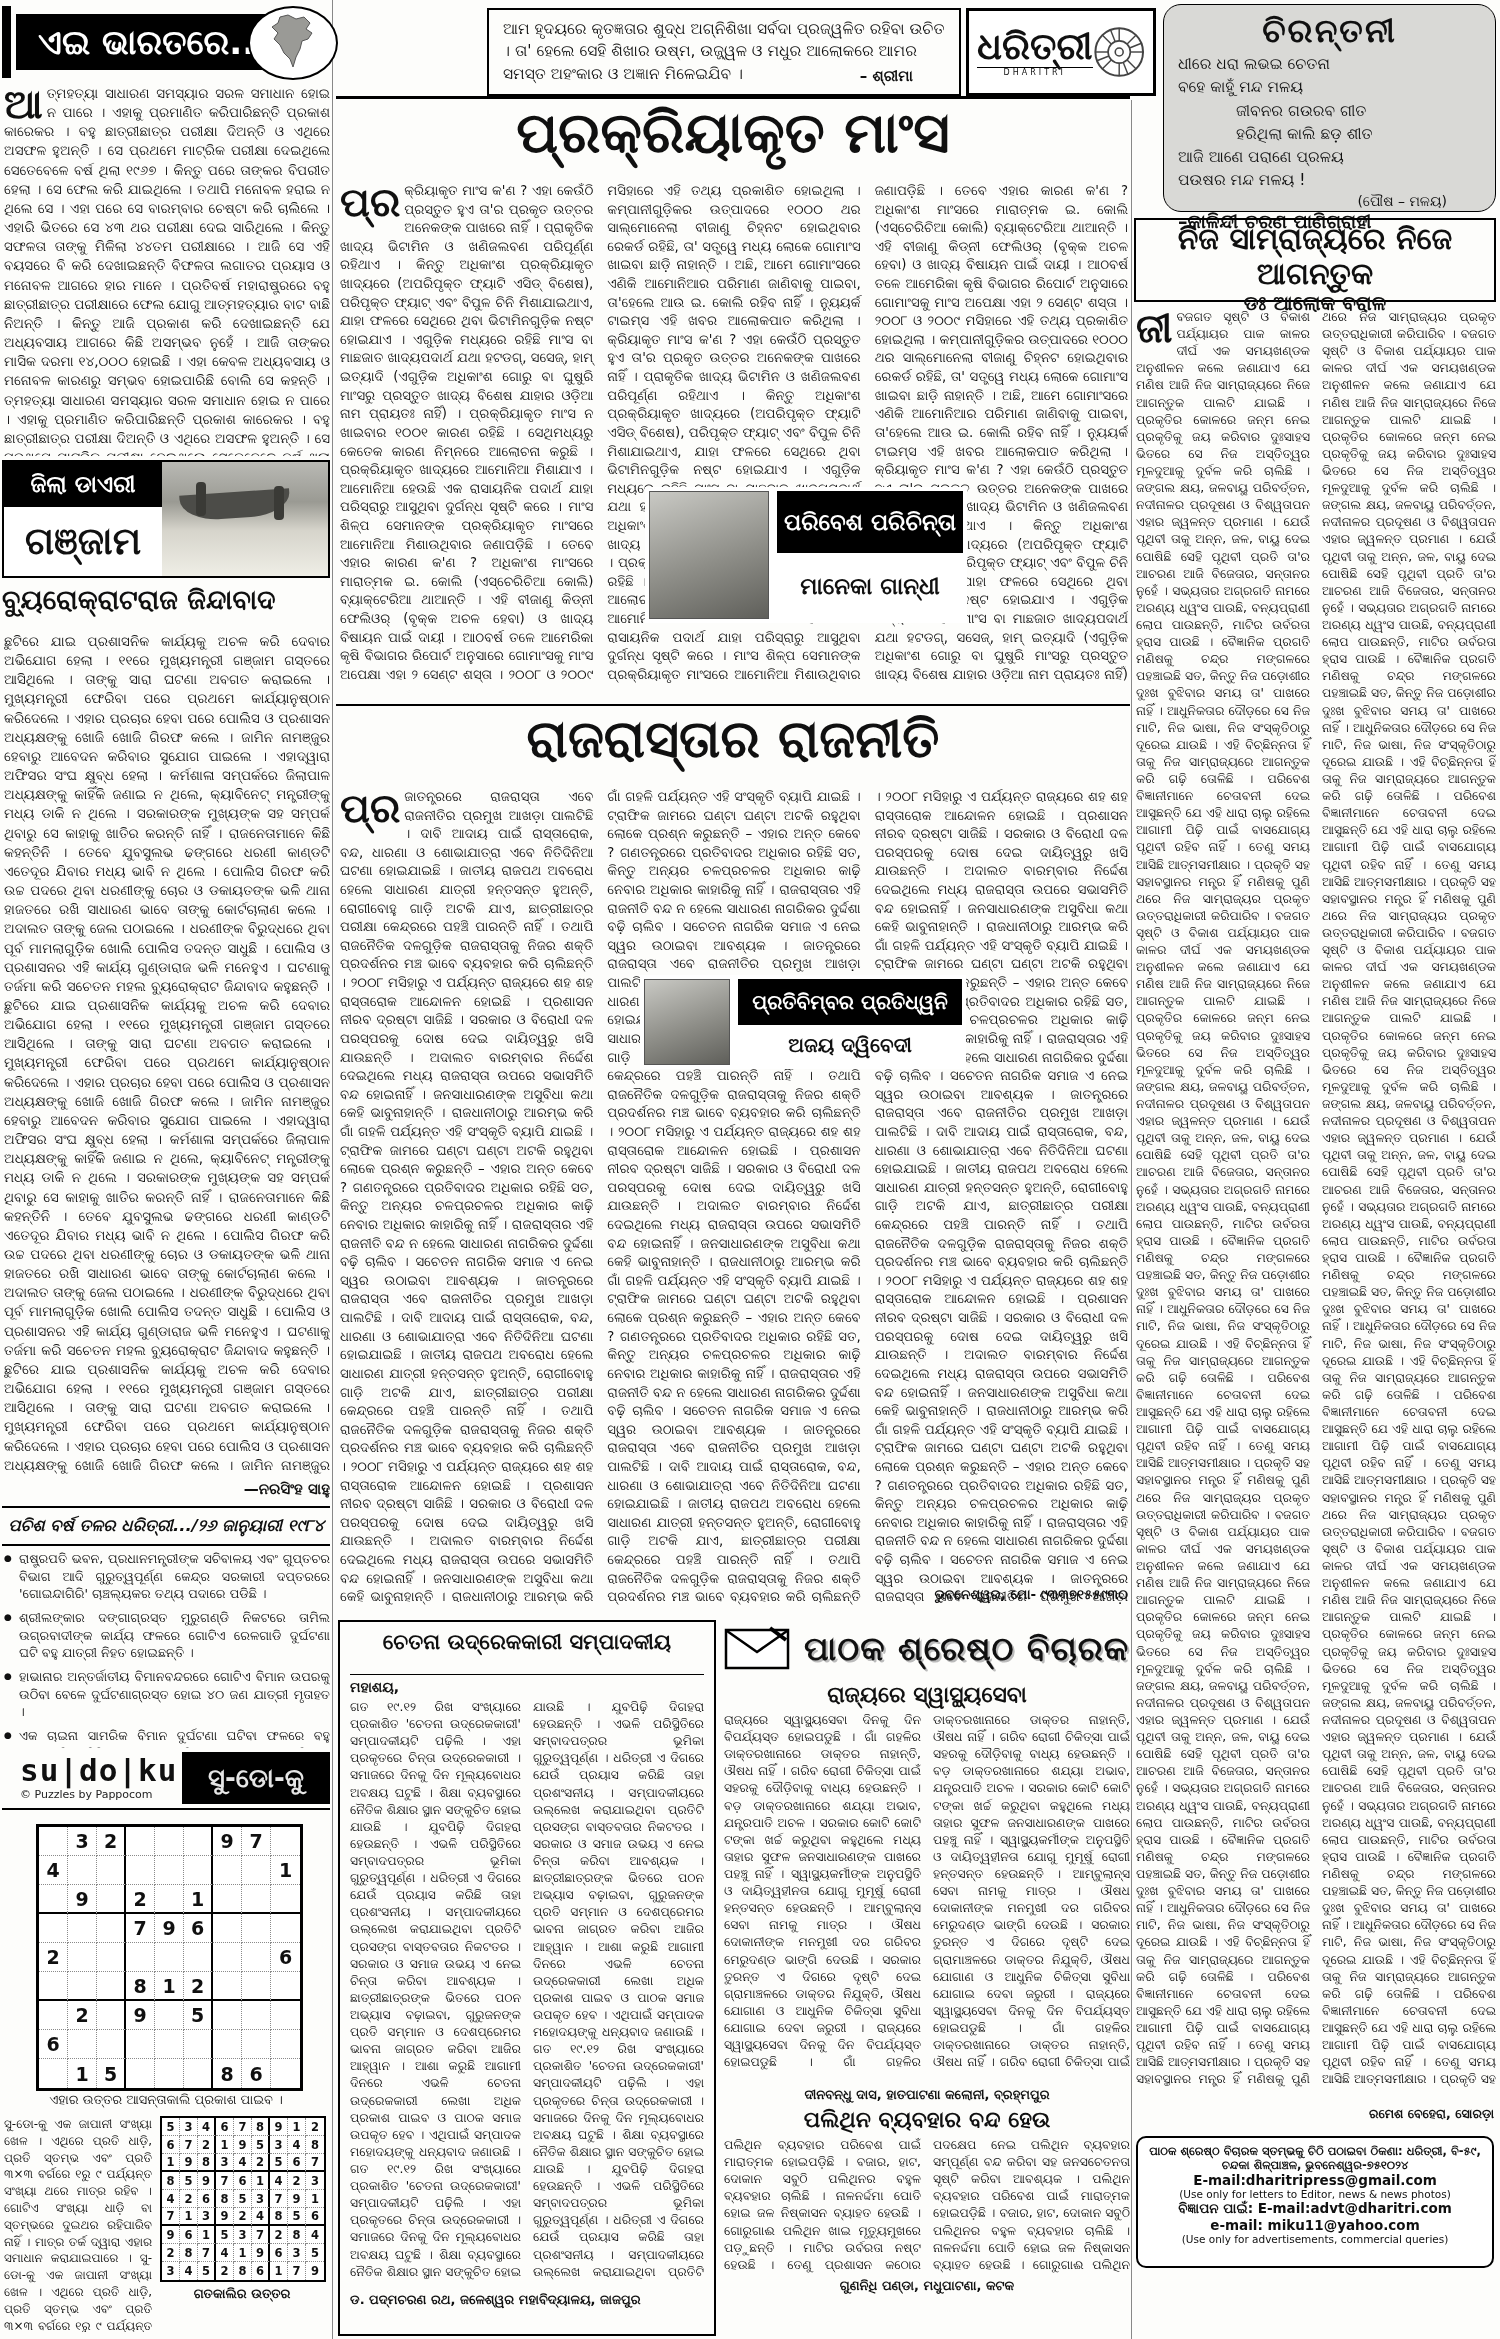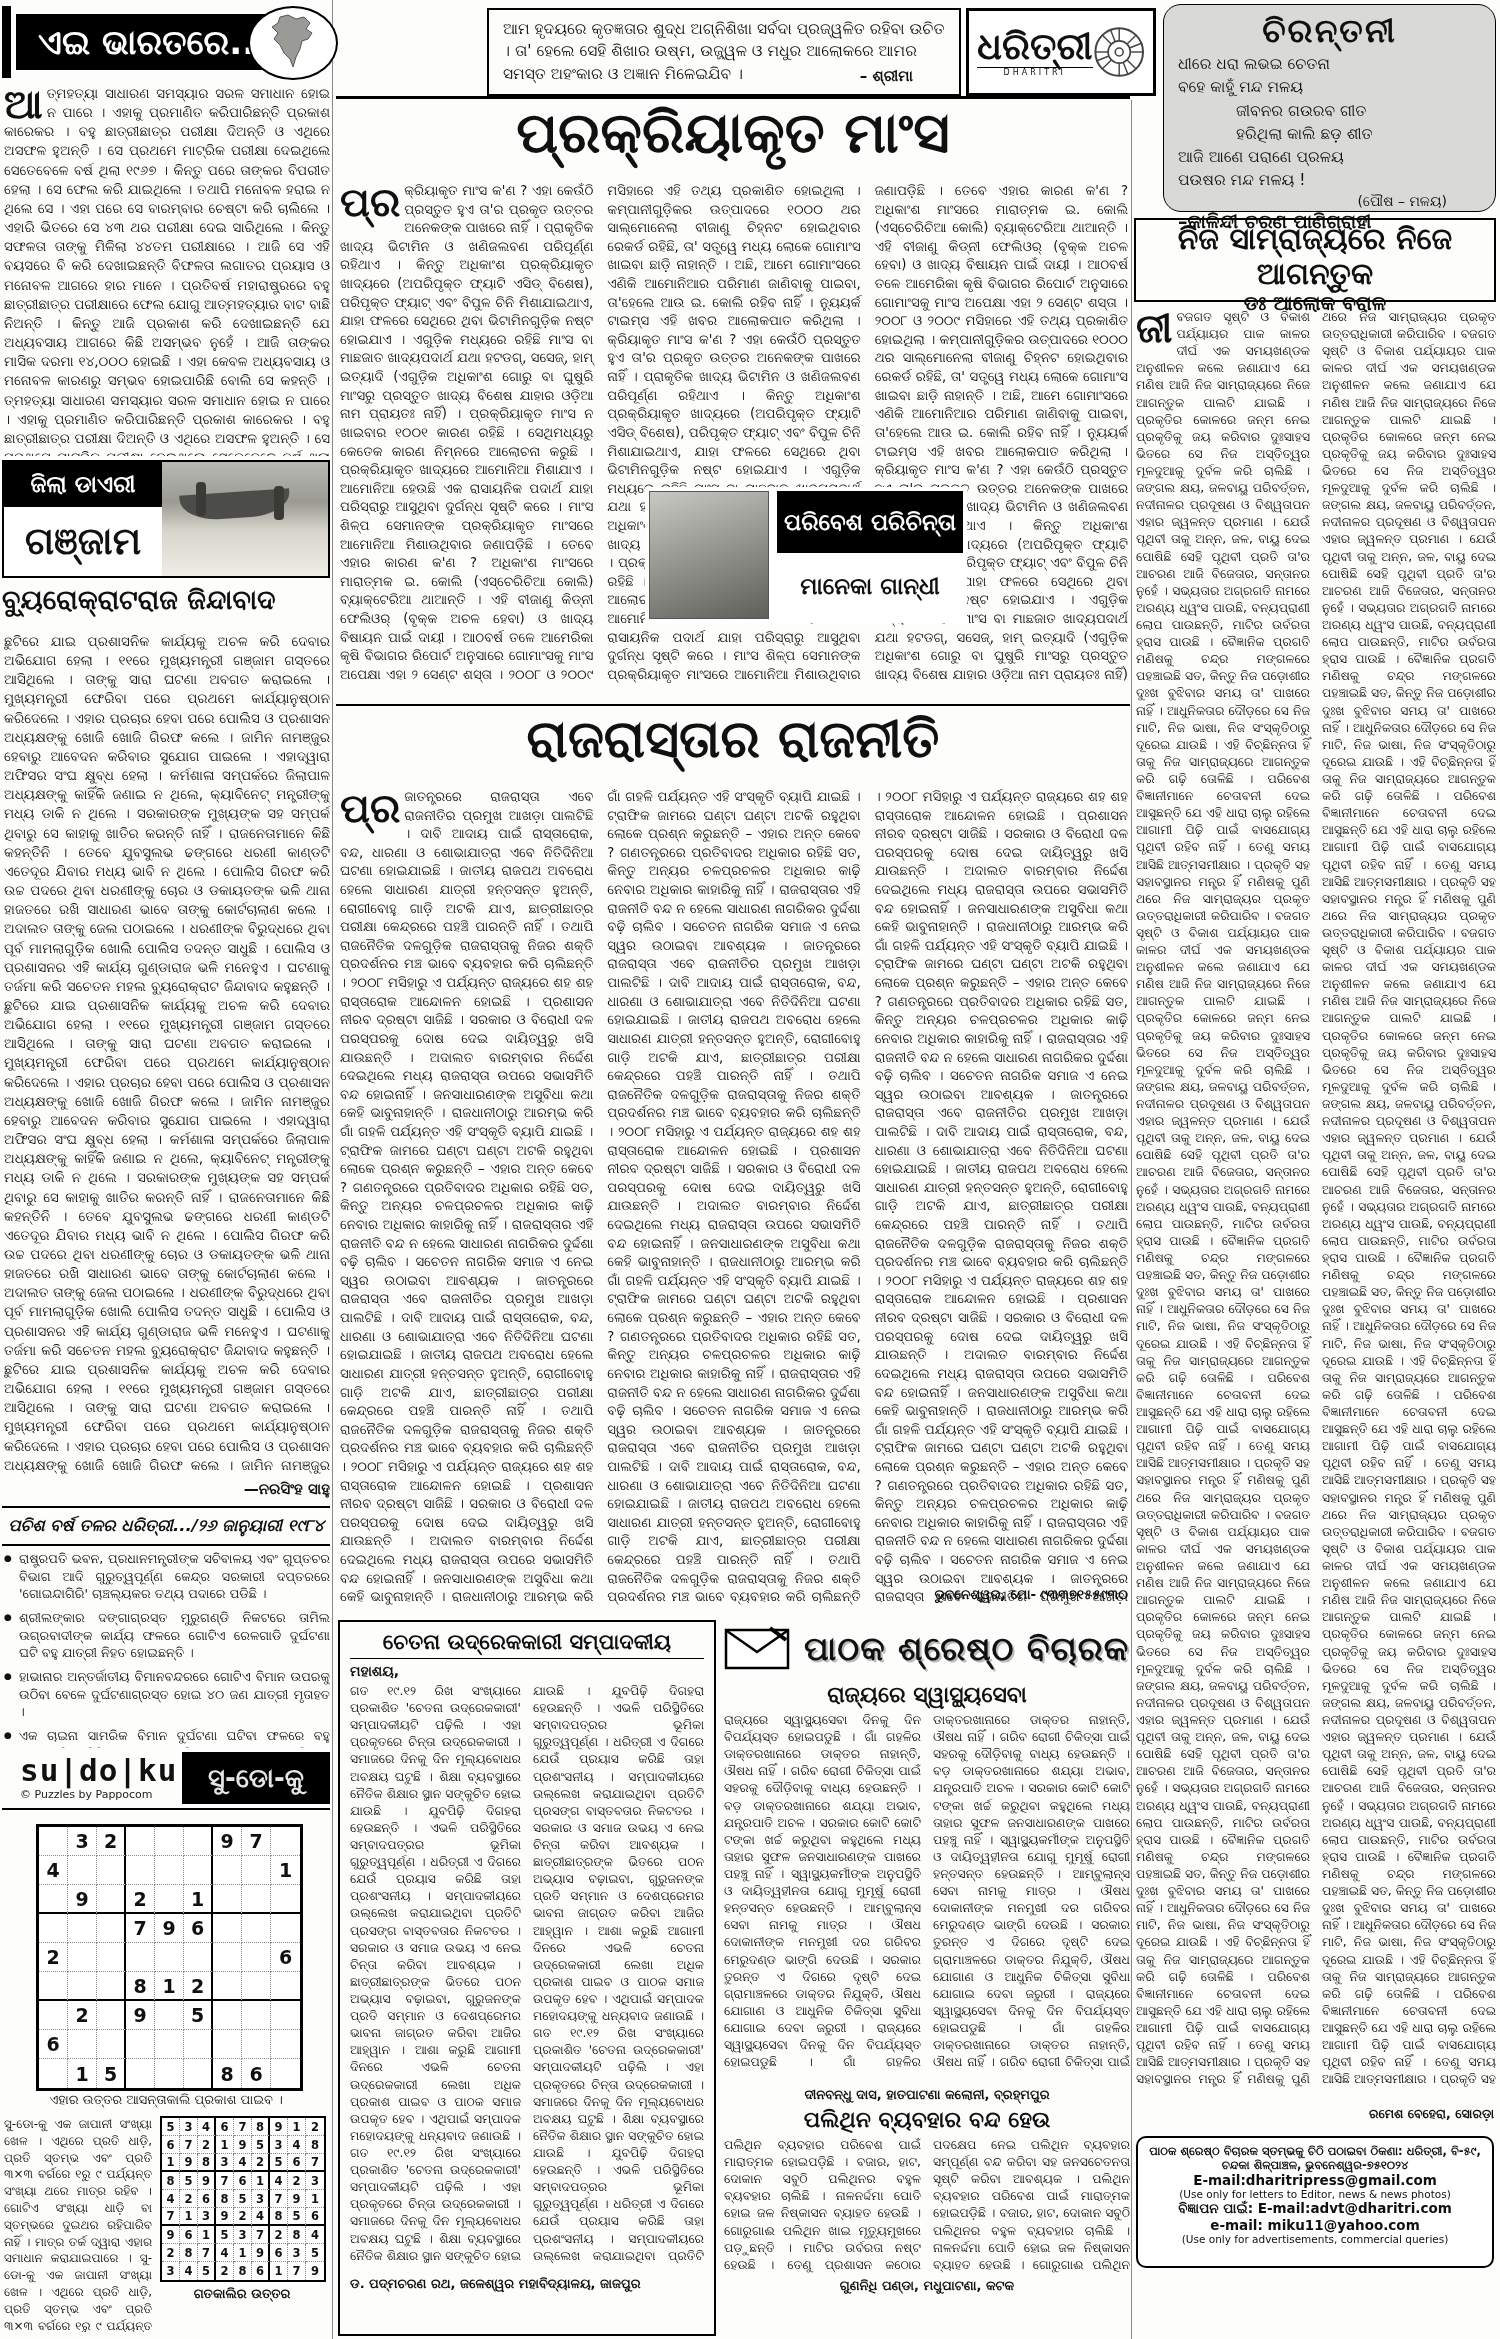--- a/index.html
+++ b/index.html
@@ -89,21 +89,21 @@
   .raj-rule{left:336px;top:704px;width:794px;height:2px;background:#000;}
   .raj-headline{left:336px;top:710px;width:794px;height:70px;font-size:52px;font-weight:bold;text-align:center;line-height:1.15;}
   .raj-cols{left:340px;top:788px;width:788px;height:820px;column-count:3;column-gap:14px;font-size:13.3px;line-height:1.4;}
   .ajay-inset{left:640px;top:975px;width:326px;height:94px;}
   .ajay-inset .inset-photo{flex:0 0 84px;}
   .ajay-inset .inset-tag{font-size:20px;height:46px;}
   .ajay-inset .inset-author{font-size:20px;}
   .raj-end{left:870px;top:1586px;width:258px;font-size:13.5px;}
 
   .chetana-box{left:338px;top:1620px;width:378px;height:716px;border:2px solid #000;box-sizing:border-box;padding:8px 10px;}
-  .chet-title{font-size:21px;font-weight:bold;text-align:center;border-bottom:1px solid #000;padding-bottom:4px;}
+  .chet-title{font-size:21px;font-weight:bold;text-align:center;border-bottom:1px solid #000;padding-bottom:20px;}
   .chet-salut{font-size:14px;font-weight:bold;margin:4px 0 2px 0;}
   .chet-body{column-count:2;column-gap:12px;font-size:12.4px;line-height:1.38;height:590px;overflow:hidden;text-align:justify;}
   .chet-sig{font-size:13px;font-weight:bold;margin-top:4px;}
 
   .pathaka{left:724px;top:1620px;width:406px;height:716px;}
   .pathaka-head{display:flex;align-items:center;gap:14px;height:58px;}
   .env-icon{flex:0 0 66px;}
   .pathaka-title{font-size:33px;font-weight:bold;letter-spacing:1px;text-shadow:2px 2px 0 #bbb;}
   .letter-head{font-size:22px;font-weight:bold;text-align:center;margin:4px 0;}
   .letter-body{column-count:2;column-gap:12px;font-size:12.4px;line-height:1.38;overflow:hidden;text-align:justify;}
@@ -403,20 +403,27 @@
       <div class="inset-tag">ପରିବେଶ ପରିଚିନ୍ତା</div>
       <div class="inset-author">ମାନେକା ଗାନ୍ଧୀ</div>
     </div>
   </div>
 
   <div class="abs raj-rule"></div>
   <div class="abs raj-headline">ରାଜରାସ୍ତାର ରାଜନୀତି</div>
   <div class="abs raj-cols just ovh">
     <span class="dropcap">ପ୍ର</span><span>ଜାତନ୍ତ୍ରରେ ରାଜରାସ୍ତା ଏବେ ରାଜନୀତିର ପ୍ରମୁଖ ଆଖଡ଼ା ପାଲଟିଛି । ଦାବି ଆଦାୟ ପାଇଁ ରାସ୍ତାରୋକ, ବନ୍ଦ, ଧାରଣା ଓ ଶୋଭାଯାତ୍ରା ଏବେ ନିତିଦିନିଆ ଘଟଣା ହୋଇଯାଇଛି । ଜାତୀୟ ରାଜପଥ ଅବରୋଧ ହେଲେ ସାଧାରଣ ଯାତ୍ରୀ ହନ୍ତସନ୍ତ ହୁଅନ୍ତି, ରୋଗୀବୋହୁ ଗାଡ଼ି ଅଟକି ଯାଏ, ଛାତ୍ରୀଛାତ୍ର ପରୀକ୍ଷା କେନ୍ଦ୍ରରେ ପହଞ୍ଚି ପାରନ୍ତି ନାହିଁ । ତଥାପି ରାଜନୈତିକ ଦଳଗୁଡ଼ିକ ରାଜରାସ୍ତାକୁ ନିଜର ଶକ୍ତି ପ୍ରଦର୍ଶନର ମଞ୍ଚ ଭାବେ ବ୍ୟବହାର କରି ଚାଲିଛନ୍ତି । ୨୦୦୮ ମସିହାରୁ ଏ ପର୍ଯ୍ୟନ୍ତ ରାଜ୍ୟରେ ଶହ ଶହ ରାସ୍ତାରୋକ ଆନ୍ଦୋଳନ ହୋଇଛି । ପ୍ରଶାସନ ନୀରବ ଦ୍ରଷ୍ଟା ସାଜିଛି । ସରକାର ଓ ବିରୋଧୀ ଦଳ ପରସ୍ପରକୁ ଦୋଷ ଦେଇ ଦାୟିତ୍ୱରୁ ଖସି ଯାଉଛନ୍ତି । ଅଦାଲତ ବାରମ୍ବାର ନିର୍ଦ୍ଦେଶ ଦେଇଥିଲେ ମଧ୍ୟ ରାଜରାସ୍ତା ଉପରେ ସଭାସମିତି ବନ୍ଦ ହୋଇନାହିଁ । ଜନସାଧାରଣଙ୍କ ଅସୁବିଧା କଥା କେହି ଭାବୁନାହାନ୍ତି । ରାଜଧାନୀଠାରୁ ଆରମ୍ଭ କରି ଗାଁ ଗହଳି ପର୍ଯ୍ୟନ୍ତ ଏହି ସଂସ୍କୃତି ବ୍ୟାପି ଯାଇଛି । ଟ୍ରାଫିକ ଜାମରେ ଘଣ୍ଟା ଘଣ୍ଟା ଅଟକି ରହୁଥିବା ଲୋକେ ପ୍ରଶ୍ନ କରୁଛନ୍ତି – ଏହାର ଅନ୍ତ କେବେ ? ଗଣତନ୍ତ୍ରରେ ପ୍ରତିବାଦର ଅଧିକାର ରହିଛି ସତ, କିନ୍ତୁ ଅନ୍ୟର ଚଳପ୍ରଚଳର ଅଧିକାର କାଢ଼ି ନେବାର ଅଧିକାର କାହାରିକୁ ନାହିଁ । ରାଜରାସ୍ତାର ଏହି ରାଜନୀତି ବନ୍ଦ ନ ହେଲେ ସାଧାରଣ ନାଗରିକର ଦୁର୍ଦ୍ଦଶା ବଢ଼ି ଚାଲିବ । ସଚେତନ ନାଗରିକ ସମାଜ ଏ ନେଇ ସ୍ୱର ଉଠାଇବା ଆବଶ୍ୟକ । ଜାତନ୍ତ୍ରରେ ରାଜରାସ୍ତା ଏବେ ରାଜନୀତିର ପ୍ରମୁଖ ଆଖଡ଼ା ପାଲଟିଛି । ଦାବି ଆଦାୟ ପାଇଁ ରାସ୍ତାରୋକ, ବନ୍ଦ, ଧାରଣା ଓ ଶୋଭାଯାତ୍ରା ଏବେ ନିତିଦିନିଆ ଘଟଣା ହୋଇଯାଇଛି । ଜାତୀୟ ରାଜପଥ ଅବରୋଧ ହେଲେ ସାଧାରଣ ଯାତ୍ରୀ ହନ୍ତସନ୍ତ ହୁଅନ୍ତି, ରୋଗୀବୋହୁ ଗାଡ଼ି ଅଟକି ଯାଏ, ଛାତ୍ରୀଛାତ୍ର ପରୀକ୍ଷା କେନ୍ଦ୍ରରେ ପହଞ୍ଚି ପାରନ୍ତି ନାହିଁ । ତଥାପି ରାଜନୈତିକ ଦଳଗୁଡ଼ିକ ରାଜରାସ୍ତାକୁ ନିଜର ଶକ୍ତି ପ୍ରଦର୍ଶନର ମଞ୍ଚ ଭାବେ ବ୍ୟବହାର କରି ଚାଲିଛନ୍ତି । ୨୦୦୮ ମସିହାରୁ ଏ ପର୍ଯ୍ୟନ୍ତ ରାଜ୍ୟରେ ଶହ ଶହ ରାସ୍ତାରୋକ ଆନ୍ଦୋଳନ ହୋଇଛି । ପ୍ରଶାସନ ନୀରବ ଦ୍ରଷ୍ଟା ସାଜିଛି । ସରକାର ଓ ବିରୋଧୀ ଦଳ ପରସ୍ପରକୁ ଦୋଷ ଦେଇ ଦାୟିତ୍ୱରୁ ଖସି ଯାଉଛନ୍ତି । ଅଦାଲତ ବାରମ୍ବାର ନିର୍ଦ୍ଦେଶ ଦେଇଥିଲେ ମଧ୍ୟ ରାଜରାସ୍ତା ଉପରେ ସଭାସମିତି ବନ୍ଦ ହୋଇନାହିଁ । ଜନସାଧାରଣଙ୍କ ଅସୁବିଧା କଥା କେହି ଭାବୁନାହାନ୍ତି । ରାଜଧାନୀଠାରୁ ଆରମ୍ଭ କରି ଗାଁ ଗହଳି ପର୍ଯ୍ୟନ୍ତ ଏହି ସଂସ୍କୃତି ବ୍ୟାପି ଯାଇଛି । ଟ୍ରାଫିକ ଜାମରେ ଘଣ୍ଟା ଘଣ୍ଟା ଅଟକି ରହୁଥିବା ଲୋକେ ପ୍ରଶ୍ନ କରୁଛନ୍ତି – ଏହାର ଅନ୍ତ କେବେ ? ଗଣତନ୍ତ୍ରରେ ପ୍ରତିବାଦର ଅଧିକାର ରହିଛି ସତ, କିନ୍ତୁ ଅନ୍ୟର ଚଳପ୍ରଚଳର ଅଧିକାର କାଢ଼ି ନେବାର ଅଧିକାର କାହାରିକୁ ନାହିଁ । ରାଜରାସ୍ତାର ଏହି ରାଜନୀତି ବନ୍ଦ ନ ହେଲେ ସାଧାରଣ ନାଗରିକର ଦୁର୍ଦ୍ଦଶା ବଢ଼ି ଚାଲିବ । ସଚେତନ ନାଗରିକ ସମାଜ ଏ ନେଇ ସ୍ୱର ଉଠାଇବା ଆବଶ୍ୟକ । ଜାତନ୍ତ୍ରରେ ରାଜରାସ୍ତା ଏବେ ରାଜନୀତିର ପ୍ରମୁଖ ଆଖଡ଼ା ପାଲଟିଛି । ଦାବି ଆଦାୟ ପାଇଁ ରାସ୍ତାରୋକ, ବନ୍ଦ, ଧାରଣା ଓ ଶୋଭାଯାତ୍ରା ଏବେ ନିତିଦିନିଆ ଘଟଣା ହୋଇଯାଇଛି । ଜାତୀୟ ରାଜପଥ ଅବରୋଧ ହେଲେ ସାଧାରଣ ଯାତ୍ରୀ ହନ୍ତସନ୍ତ ହୁଅନ୍ତି, ରୋଗୀବୋହୁ ଗାଡ଼ି ଅଟକି ଯାଏ, ଛାତ୍ରୀଛାତ୍ର ପରୀକ୍ଷା କେନ୍ଦ୍ରରେ ପହଞ୍ଚି ପାରନ୍ତି ନାହିଁ । ତଥାପି ରାଜନୈତିକ ଦଳଗୁଡ଼ିକ ରାଜରାସ୍ତାକୁ ନିଜର ଶକ୍ତି ପ୍ରଦର୍ଶନର ମଞ୍ଚ ଭାବେ ବ୍ୟବହାର କରି ଚାଲିଛନ୍ତି । ୨୦୦୮ ମସିହାରୁ ଏ ପର୍ଯ୍ୟନ୍ତ ରାଜ୍ୟରେ ଶହ ଶହ ରାସ୍ତାରୋକ ଆନ୍ଦୋଳନ ହୋଇଛି । ପ୍ରଶାସନ ନୀରବ ଦ୍ରଷ୍ଟା ସାଜିଛି । ସରକାର ଓ ବିରୋଧୀ ଦଳ ପରସ୍ପରକୁ ଦୋଷ ଦେଇ ଦାୟିତ୍ୱରୁ ଖସି ଯାଉଛନ୍ତି । ଅଦାଲତ ବାରମ୍ବାର ନିର୍ଦ୍ଦେଶ ଦେଇଥିଲେ ମଧ୍ୟ ରାଜରାସ୍ତା ଉପରେ ସଭାସମିତି ବନ୍ଦ ହୋଇନାହିଁ । ଜନସାଧାରଣଙ୍କ ଅସୁବିଧା କଥା କେହି ଭାବୁନାହାନ୍ତି । ରାଜଧାନୀଠାରୁ ଆରମ୍ଭ କରି ଗାଁ ଗହଳି ପର୍ଯ୍ୟନ୍ତ ଏହି ସଂସ୍କୃତି ବ୍ୟାପି ଯାଇଛି । ଟ୍ରାଫିକ ଜାମରେ ଘଣ୍ଟା ଘଣ୍ଟା ଅଟକି ରହୁଥିବା ଲୋକେ ପ୍ରଶ୍ନ କରୁଛନ୍ତି – ଏହାର ଅନ୍ତ କେବେ ? ଗଣତନ୍ତ୍ରରେ ପ୍ରତିବାଦର ଅଧିକାର ରହିଛି ସତ, କିନ୍ତୁ ଅନ୍ୟର ଚଳପ୍ରଚଳର ଅଧିକାର କାଢ଼ି ନେବାର ଅଧିକାର କାହାରିକୁ ନାହିଁ । ରାଜରାସ୍ତାର ଏହି ରାଜନୀତି ବନ୍ଦ ନ ହେଲେ ସାଧାରଣ ନାଗରିକର ଦୁର୍ଦ୍ଦଶା ବଢ଼ି ଚାଲିବ । ସଚେତନ ନାଗରିକ ସମାଜ ଏ ନେଇ ସ୍ୱର ଉଠାଇବା ଆବଶ୍ୟକ । ଜାତନ୍ତ୍ରରେ ରାଜରାସ୍ତା ଏବେ ରାଜନୀତିର ପ୍ରମୁଖ ଆଖଡ଼ା ପାଲଟିଛି । ଦାବି ଆଦାୟ ପାଇଁ ରାସ୍ତାରୋକ, ବନ୍ଦ, ଧାରଣା ଓ ଶୋଭାଯାତ୍ରା ଏବେ ନିତିଦିନିଆ ଘଟଣା ହୋଇଯାଇଛି । ଜାତୀୟ ରାଜପଥ ଅବରୋଧ ହେଲେ ସାଧାରଣ ଯାତ୍ରୀ ହନ୍ତସନ୍ତ ହୁଅନ୍ତି, ରୋଗୀବୋହୁ ଗାଡ଼ି ଅଟକି ଯାଏ, ଛାତ୍ରୀଛାତ୍ର ପରୀକ୍ଷା କେନ୍ଦ୍ରରେ ପହଞ୍ଚି ପାରନ୍ତି ନାହିଁ । ତଥାପି ରାଜନୈତିକ ଦଳଗୁଡ଼ିକ ରାଜରାସ୍ତାକୁ ନିଜର ଶକ୍ତି ପ୍ରଦର୍ଶନର ମଞ୍ଚ ଭାବେ ବ୍ୟବହାର କରି ଚାଲିଛନ୍ତି । ୨୦୦୮ ମସିହାରୁ ଏ ପର୍ଯ୍ୟନ୍ତ ରାଜ୍ୟରେ ଶହ ଶହ ରାସ୍ତାରୋକ ଆନ୍ଦୋଳନ ହୋଇଛି । ପ୍ରଶାସନ ନୀରବ ଦ୍ରଷ୍ଟା ସାଜିଛି । ସରକାର ଓ ବିରୋଧୀ ଦଳ ପରସ୍ପରକୁ ଦୋଷ ଦେଇ ଦାୟିତ୍ୱରୁ ଖସି ଯାଉଛନ୍ତି । ଅଦାଲତ ବାରମ୍ବାର ନିର୍ଦ୍ଦେଶ ଦେଇଥିଲେ ମଧ୍ୟ ରାଜରାସ୍ତା ଉପରେ ସଭାସମିତି ବନ୍ଦ ହୋଇନାହିଁ । ଜନସାଧାରଣଙ୍କ ଅସୁବିଧା କଥା କେହି ଭାବୁନାହାନ୍ତି । ରାଜଧାନୀଠାରୁ ଆରମ୍ଭ କରି ଗାଁ ଗହଳି ପର୍ଯ୍ୟନ୍ତ ଏହି ସଂସ୍କୃତି ବ୍ୟାପି ଯାଇଛି । ଟ୍ରାଫିକ ଜାମରେ ଘଣ୍ଟା ଘଣ୍ଟା ଅଟକି ରହୁଥିବା ଲୋକେ ପ୍ରଶ୍ନ କରୁଛନ୍ତି – ଏହାର ଅନ୍ତ କେବେ ? ଗଣତନ୍ତ୍ରରେ ପ୍ରତିବାଦର ଅଧିକାର ରହିଛି ସତ, କିନ୍ତୁ ଅନ୍ୟର ଚଳପ୍ରଚଳର ଅଧିକାର କାଢ଼ି ନେବାର ଅଧିକାର କାହାରିକୁ ନାହିଁ । ରାଜରାସ୍ତାର ଏହି ରାଜନୀତି ବନ୍ଦ ନ ହେଲେ ସାଧାରଣ ନାଗରିକର ଦୁର୍ଦ୍ଦଶା ବଢ଼ି ଚାଲିବ । ସଚେତନ ନାଗରିକ ସମାଜ ଏ ନେଇ ସ୍ୱର ଉଠାଇବା ଆବଶ୍ୟକ । ଜାତନ୍ତ୍ରରେ ରାଜରାସ୍ତା ଏବେ ରାଜନୀତିର ପ୍ରମୁଖ ଆଖଡ଼ା ପାଲଟିଛି । ଦାବି ଆଦାୟ ପାଇଁ ରାସ୍ତାରୋକ, ବନ୍ଦ, ଧାରଣା ଓ ଶୋଭାଯାତ୍ରା ଏବେ ନିତିଦିନିଆ ଘଟଣା ହୋଇଯାଇଛି । ଜାତୀୟ ରାଜପଥ ଅବରୋଧ ହେଲେ ସାଧାରଣ ଯାତ୍ରୀ ହନ୍ତସନ୍ତ ହୁଅନ୍ତି, ରୋଗୀବୋହୁ ଗାଡ଼ି ଅଟକି ଯାଏ, ଛାତ୍ରୀଛାତ୍ର ପରୀକ୍ଷା କେନ୍ଦ୍ରରେ ପହଞ୍ଚି ପାରନ୍ତି ନାହିଁ । ତଥାପି ରାଜନୈତିକ ଦଳଗୁଡ଼ିକ ରାଜରାସ୍ତାକୁ ନିଜର ଶକ୍ତି ପ୍ରଦର୍ଶନର ମଞ୍ଚ ଭାବେ ବ୍ୟବହାର କରି ଚାଲିଛନ୍ତି । ୨୦୦୮ ମସିହାରୁ ଏ ପର୍ଯ୍ୟନ୍ତ ରାଜ୍ୟରେ ଶହ ଶହ ରାସ୍ତାରୋକ ଆନ୍ଦୋଳନ ହୋଇଛି । ପ୍ରଶାସନ ନୀରବ ଦ୍ରଷ୍ଟା ସାଜିଛି । ସରକାର ଓ ବିରୋଧୀ ଦଳ ପରସ୍ପରକୁ ଦୋଷ ଦେଇ ଦାୟିତ୍ୱରୁ ଖସି ଯାଉଛନ୍ତି । ଅଦାଲତ ବାରମ୍ବାର ନିର୍ଦ୍ଦେଶ ଦେଇଥିଲେ ମଧ୍ୟ ରାଜରାସ୍ତା ଉପରେ ସଭାସମିତି ବନ୍ଦ ହୋଇନାହିଁ । ଜନସାଧାରଣଙ୍କ ଅସୁବିଧା କଥା କେହି ଭାବୁନାହାନ୍ତି । ରାଜଧାନୀଠାରୁ ଆରମ୍ଭ କରି ଗାଁ ଗହଳି ପର୍ଯ୍ୟନ୍ତ ଏହି ସଂସ୍କୃତି ବ୍ୟାପି ଯାଇଛି । ଟ୍ରାଫିକ ଜାମରେ ଘଣ୍ଟା ଘଣ୍ଟା ଅଟକି ରହୁଥିବା ଲୋକେ ପ୍ରଶ୍ନ କରୁଛନ୍ତି – ଏହାର ଅନ୍ତ କେବେ ? ଗଣତନ୍ତ୍ରରେ ପ୍ରତିବାଦର ଅଧିକାର ରହିଛି ସତ, କିନ୍ତୁ ଅନ୍ୟର ଚଳପ୍ରଚଳର ଅଧିକାର କାଢ଼ି ନେବାର ଅଧିକାର କାହାରିକୁ ନାହିଁ । ରାଜରାସ୍ତାର ଏହି ରାଜନୀତି ବନ୍ଦ ନ ହେଲେ ସାଧାରଣ ନାଗରିକର ଦୁର୍ଦ୍ଦଶା ବଢ଼ି ଚାଲିବ । ସଚେତନ ନାଗରିକ ସମାଜ ଏ ନେଇ ସ୍ୱର ଉଠାଇବା ଆବଶ୍ୟକ । ଜାତନ୍ତ୍ରରେ ରାଜରାସ୍ତା ଏବେ ରାଜନୀତିର ପ୍ରମୁଖ ଆଖଡ଼ା ପାଲଟିଛି । ଦାବି ଆଦାୟ ପାଇଁ ରାସ୍ତାରୋକ, ବନ୍ଦ, ଧାରଣା ଓ ଶୋଭାଯାତ୍ରା ଏବେ ନିତିଦିନିଆ ଘଟଣା ହୋଇଯାଇଛି । ଜାତୀୟ ରାଜପଥ ଅବରୋଧ ହେଲେ ସାଧାରଣ ଯାତ୍ରୀ ହନ୍ତସନ୍ତ ହୁଅନ୍ତି, ରୋଗୀବୋହୁ ଗାଡ଼ି ଅଟକି ଯାଏ, ଛାତ୍ରୀଛାତ୍ର ପରୀକ୍ଷା କେନ୍ଦ୍ରରେ ପହଞ୍ଚି ପାରନ୍ତି ନାହିଁ । ତଥାପି ରାଜନୈତିକ ଦଳଗୁଡ଼ିକ ରାଜରାସ୍ତାକୁ ନିଜର ଶକ୍ତି ପ୍ରଦର୍ଶନର ମଞ୍ଚ ଭାବେ ବ୍ୟବହାର କରି ଚାଲିଛନ୍ତି । ୨୦୦୮ ମସିହାରୁ ଏ ପର୍ଯ୍ୟନ୍ତ ରାଜ୍ୟରେ ଶହ ଶହ ରାସ୍ତାରୋକ ଆନ୍ଦୋଳନ ହୋଇଛି । ପ୍ରଶାସନ ନୀରବ ଦ୍ରଷ୍ଟା ସାଜିଛି । ସରକାର ଓ ବିରୋଧୀ ଦଳ ପରସ୍ପରକୁ ଦୋଷ ଦେଇ ଦାୟିତ୍ୱରୁ ଖସି ଯାଉଛନ୍ତି । ଅଦାଲତ ବାରମ୍ବାର ନିର୍ଦ୍ଦେଶ ଦେଇଥିଲେ ମଧ୍ୟ ରାଜରାସ୍ତା ଉପରେ ସଭାସମିତି ବନ୍ଦ ହୋଇନାହିଁ । ଜନସାଧାରଣଙ୍କ ଅସୁବିଧା କଥା କେହି ଭାବୁନାହାନ୍ତି । ରାଜଧାନୀଠାରୁ ଆରମ୍ଭ କରି ଗାଁ ଗହଳି ପର୍ଯ୍ୟନ୍ତ ଏହି ସଂସ୍କୃତି ବ୍ୟାପି ଯାଇଛି । ଟ୍ରାଫିକ ଜାମରେ ଘଣ୍ଟା ଘଣ୍ଟା ଅଟକି ରହୁଥିବା ଲୋକେ ପ୍ରଶ୍ନ କରୁଛନ୍ତି – ଏହାର ଅନ୍ତ କେବେ ? ଗଣତନ୍ତ୍ରରେ ପ୍ରତିବାଦର ଅଧିକାର ରହିଛି ସତ, କିନ୍ତୁ ଅନ୍ୟର ଚଳପ୍ରଚଳର ଅଧିକାର କାଢ଼ି ନେବାର ଅଧିକାର କାହାରିକୁ ନାହିଁ । ରାଜରାସ୍ତାର ଏହି ରାଜନୀତି ବନ୍ଦ ନ ହେଲେ ସାଧାରଣ ନାଗରିକର ଦୁର୍ଦ୍ଦଶା ବଢ଼ି ଚାଲିବ । ସଚେତନ ନାଗରିକ ସମାଜ ଏ ନେଇ ସ୍ୱର ଉଠାଇବା ଆବଶ୍ୟକ ।</span>
   </div>
+  <div class="abs inset ajay-inset">
+    <div class="inset-photo"></div>
+    <div class="inset-right">
+      <div class="inset-tag">ପ୍ରତିବିମ୍ବର ପ୍ରତିଧ୍ୱନି</div>
+      <div class="inset-author">ଅଜୟ ଦ୍ୱିବେଦୀ</div>
+    </div>
+  </div>
   <div class="abs raj-end b rt">ଭୁବନେଶ୍ୱର, ମୋ- ୯୩୩୭୧୫୫୯୩୦</div>
 
   <div class="abs chetana-box">
     <div class="chet-title">ଚେତନା ଉଦ୍ରେକକାରୀ ସମ୍ପାଦକୀୟ</div>
     <div class="chet-salut">ମହାଶୟ,</div>
     <div class="chet-body">ଗତ ୧୯.୧୨ ରିଖ ସଂଖ୍ୟାରେ ପ୍ରକାଶିତ 'ଚେତନା ଉଦ୍ରେକକାରୀ' ସମ୍ପାଦକୀୟଟି ପଢ଼ିଲି । ଏହା ପ୍ରକୃତରେ ଚିନ୍ତା ଉଦ୍ରେକକାରୀ । ସମାଜରେ ଦିନକୁ ଦିନ ମୂଲ୍ୟବୋଧର ଅବକ୍ଷୟ ଘଟୁଛି । ଶିକ୍ଷା ବ୍ୟବସ୍ଥାରେ ନୈତିକ ଶିକ୍ଷାର ସ୍ଥାନ ସଙ୍କୁଚିତ ହୋଇ ଯାଉଛି । ଯୁବପିଢ଼ି ଦିଗହରା ହେଉଛନ୍ତି । ଏଭଳି ପରିସ୍ଥିତିରେ ସମ୍ବାଦପତ୍ରର ଭୂମିକା ଗୁରୁତ୍ୱପୂର୍ଣ୍ଣ । ଧରିତ୍ରୀ ଏ ଦିଗରେ ଯେଉଁ ପ୍ରୟାସ କରିଛି ତାହା ପ୍ରଶଂସନୀୟ । ସମ୍ପାଦକୀୟରେ ଉଲ୍ଲେଖ କରାଯାଇଥିବା ପ୍ରତିଟି ପ୍ରସଙ୍ଗ ବାସ୍ତବତାର ନିକଟତର । ସରକାର ଓ ସମାଜ ଉଭୟ ଏ ନେଇ ଚିନ୍ତା କରିବା ଆବଶ୍ୟକ । ଛାତ୍ରୀଛାତ୍ରଙ୍କ ଭିତରେ ପଠନ ଅଭ୍ୟାସ ବଢ଼ାଇବା, ଗୁରୁଜନଙ୍କ ପ୍ରତି ସମ୍ମାନ ଓ ଦେଶପ୍ରେମର ଭାବନା ଜାଗ୍ରତ କରିବା ଆଜିର ଆହ୍ୱାନ । ଆଶା କରୁଛି ଆଗାମୀ ଦିନରେ ଏଭଳି ଚେତନା ଉଦ୍ରେକକାରୀ ଲେଖା ଅଧିକ ପ୍ରକାଶ ପାଇବ ଓ ପାଠକ ସମାଜ ଉପକୃତ ହେବ । ଏଥିପାଇଁ ସମ୍ପାଦକ ମହୋଦୟଙ୍କୁ ଧନ୍ୟବାଦ ଜଣାଉଛି । ଗତ ୧୯.୧୨ ରିଖ ସଂଖ୍ୟାରେ ପ୍ରକାଶିତ 'ଚେତନା ଉଦ୍ରେକକାରୀ' ସମ୍ପାଦକୀୟଟି ପଢ଼ିଲି । ଏହା ପ୍ରକୃତରେ ଚିନ୍ତା ଉଦ୍ରେକକାରୀ । ସମାଜରେ ଦିନକୁ ଦିନ ମୂଲ୍ୟବୋଧର ଅବକ୍ଷୟ ଘଟୁଛି । ଶିକ୍ଷା ବ୍ୟବସ୍ଥାରେ ନୈତିକ ଶିକ୍ଷାର ସ୍ଥାନ ସଙ୍କୁଚିତ ହୋଇ ଯାଉଛି । ଯୁବପିଢ଼ି ଦିଗହରା ହେଉଛନ୍ତି । ଏଭଳି ପରିସ୍ଥିତିରେ ସମ୍ବାଦପତ୍ରର ଭୂମିକା ଗୁରୁତ୍ୱପୂର୍ଣ୍ଣ । ଧରିତ୍ରୀ ଏ ଦିଗରେ ଯେଉଁ ପ୍ରୟାସ କରିଛି ତାହା ପ୍ରଶଂସନୀୟ । ସମ୍ପାଦକୀୟରେ ଉଲ୍ଲେଖ କରାଯାଇଥିବା ପ୍ରତିଟି ପ୍ରସଙ୍ଗ ବାସ୍ତବତାର ନିକଟତର । ସରକାର ଓ ସମାଜ ଉଭୟ ଏ ନେଇ ଚିନ୍ତା କରିବା ଆବଶ୍ୟକ । ଛାତ୍ରୀଛାତ୍ରଙ୍କ ଭିତରେ ପଠନ ଅଭ୍ୟାସ ବଢ଼ାଇବା, ଗୁରୁଜନଙ୍କ ପ୍ରତି ସମ୍ମାନ ଓ ଦେଶପ୍ରେମର ଭାବନା ଜାଗ୍ରତ କରିବା ଆଜିର ଆହ୍ୱାନ । ଆଶା କରୁଛି ଆଗାମୀ ଦିନରେ ଏଭଳି ଚେତନା ଉଦ୍ରେକକାରୀ ଲେଖା ଅଧିକ ପ୍ରକାଶ ପାଇବ ଓ ପାଠକ ସମାଜ ଉପକୃତ ହେବ । ଏଥିପାଇଁ ସମ୍ପାଦକ ମହୋଦୟଙ୍କୁ ଧନ୍ୟବାଦ ଜଣାଉଛି । ଗତ ୧୯.୧୨ ରିଖ ସଂଖ୍ୟାରେ ପ୍ରକାଶିତ 'ଚେତନା ଉଦ୍ରେକକାରୀ' ସମ୍ପାଦକୀୟଟି ପଢ଼ିଲି । ଏହା ପ୍ରକୃତରେ ଚିନ୍ତା ଉଦ୍ରେକକାରୀ । ସମାଜରେ ଦିନକୁ ଦିନ ମୂଲ୍ୟବୋଧର ଅବକ୍ଷୟ ଘଟୁଛି । ଶିକ୍ଷା ବ୍ୟବସ୍ଥାରେ ନୈତିକ ଶିକ୍ଷାର ସ୍ଥାନ ସଙ୍କୁଚିତ ହୋଇ ଯାଉଛି । ଯୁବପିଢ଼ି ଦିଗହରା ହେଉଛନ୍ତି । ଏଭଳି ପରିସ୍ଥିତିରେ ସମ୍ବାଦପତ୍ରର ଭୂମିକା ଗୁରୁତ୍ୱପୂର୍ଣ୍ଣ । ଧରିତ୍ରୀ ଏ ଦିଗରେ ଯେଉଁ ପ୍ରୟାସ କରିଛି ତାହା ପ୍ରଶଂସନୀୟ । ସମ୍ପାଦକୀୟରେ ଉଲ୍ଲେଖ କରାଯାଇଥିବା ପ୍ରତିଟି ପ୍ରସଙ୍ଗ ବାସ୍ତବତାର ନିକଟତର । ସରକାର ଓ ସମାଜ ଉଭୟ ଏ ନେଇ ଚିନ୍ତା କରିବା ଆବଶ୍ୟକ । ଛାତ୍ରୀଛାତ୍ରଙ୍କ ଭିତରେ ପଠନ ଅଭ୍ୟାସ ବଢ଼ାଇବା, ଗୁରୁଜନଙ୍କ ପ୍ରତି ସମ୍ମାନ ଓ ଦେଶପ୍ରେମର ଭାବନା ଜାଗ୍ରତ କରିବା ଆଜିର ଆହ୍ୱାନ । ଆଶା କରୁଛି ଆଗାମୀ ଦିନରେ ଏଭଳି ଚେତନା ଉଦ୍ରେକକାରୀ ଲେଖା ଅଧିକ ପ୍ରକାଶ ପାଇବ ଓ ପାଠକ ସମାଜ ଉପକୃତ ହେବ । ଏଥିପାଇଁ ସମ୍ପାଦକ ମହୋଦୟଙ୍କୁ ଧନ୍ୟବାଦ ଜଣାଉଛି । ଗତ ୧୯.୧୨ ରିଖ ସଂଖ୍ୟାରେ ପ୍ରକାଶିତ 'ଚେତନା ଉଦ୍ରେକକାରୀ' ସମ୍ପାଦକୀୟଟି ପଢ଼ିଲି । ଏହା ପ୍ରକୃତରେ ଚିନ୍ତା ଉଦ୍ରେକକାରୀ । ସମାଜରେ ଦିନକୁ ଦିନ ମୂଲ୍ୟବୋଧର ଅବକ୍ଷୟ ଘଟୁଛି । ଶିକ୍ଷା ବ୍ୟବସ୍ଥାରେ ନୈତିକ ଶିକ୍ଷାର ସ୍ଥାନ ସଙ୍କୁଚିତ ହୋଇ ଯାଉଛି । ଯୁବପିଢ଼ି ଦିଗହରା ହେଉଛନ୍ତି । ଏଭଳି ପରିସ୍ଥିତିରେ ସମ୍ବାଦପତ୍ରର ଭୂମିକା ଗୁରୁତ୍ୱପୂର୍ଣ୍ଣ । ଧରିତ୍ରୀ ଏ ଦିଗରେ ଯେଉଁ ପ୍ରୟାସ କରିଛି ତାହା ପ୍ରଶଂସନୀୟ । ସମ୍ପାଦକୀୟରେ ଉଲ୍ଲେଖ କରାଯାଇଥିବା ପ୍ରତିଟି ପ୍ରସଙ୍ଗ ବାସ୍ତବତାର ନିକଟତର । ସରକାର ଓ ସମାଜ ଉଭୟ ଏ ନେଇ ଚିନ୍ତା କରିବା ଆବଶ୍ୟକ । ଛାତ୍ରୀଛାତ୍ରଙ୍କ ଭିତରେ ପଠନ ଅଭ୍ୟାସ ବଢ଼ାଇବା, ଗୁରୁଜନଙ୍କ ପ୍ରତି ସମ୍ମାନ ଓ ଦେଶପ୍ରେମର ଭାବନା ଜାଗ୍ରତ କରିବା ଆଜିର ଆହ୍ୱାନ । ଆଶା କରୁଛି ଆଗାମୀ ଦିନରେ ଏଭଳି ଚେତନା ଉଦ୍ରେକକାରୀ ଲେଖା ଅଧିକ ପ୍ରକାଶ ପାଇବ ଓ ପାଠକ ସମାଜ ଉପକୃତ ହେବ । ଏଥିପାଇଁ ସମ୍ପାଦକ ମହୋଦୟଙ୍କୁ ଧନ୍ୟବାଦ ଜଣାଉଛି ।</div>
     <div class="chet-sig">ଡ. ପଦ୍ମଚରଣ ରଥ, ଜଳେଶ୍ୱର ମହାବିଦ୍ୟାଳୟ, ଜାଜପୁର</div>
   </div>
 
   <div class="abs pathaka">

